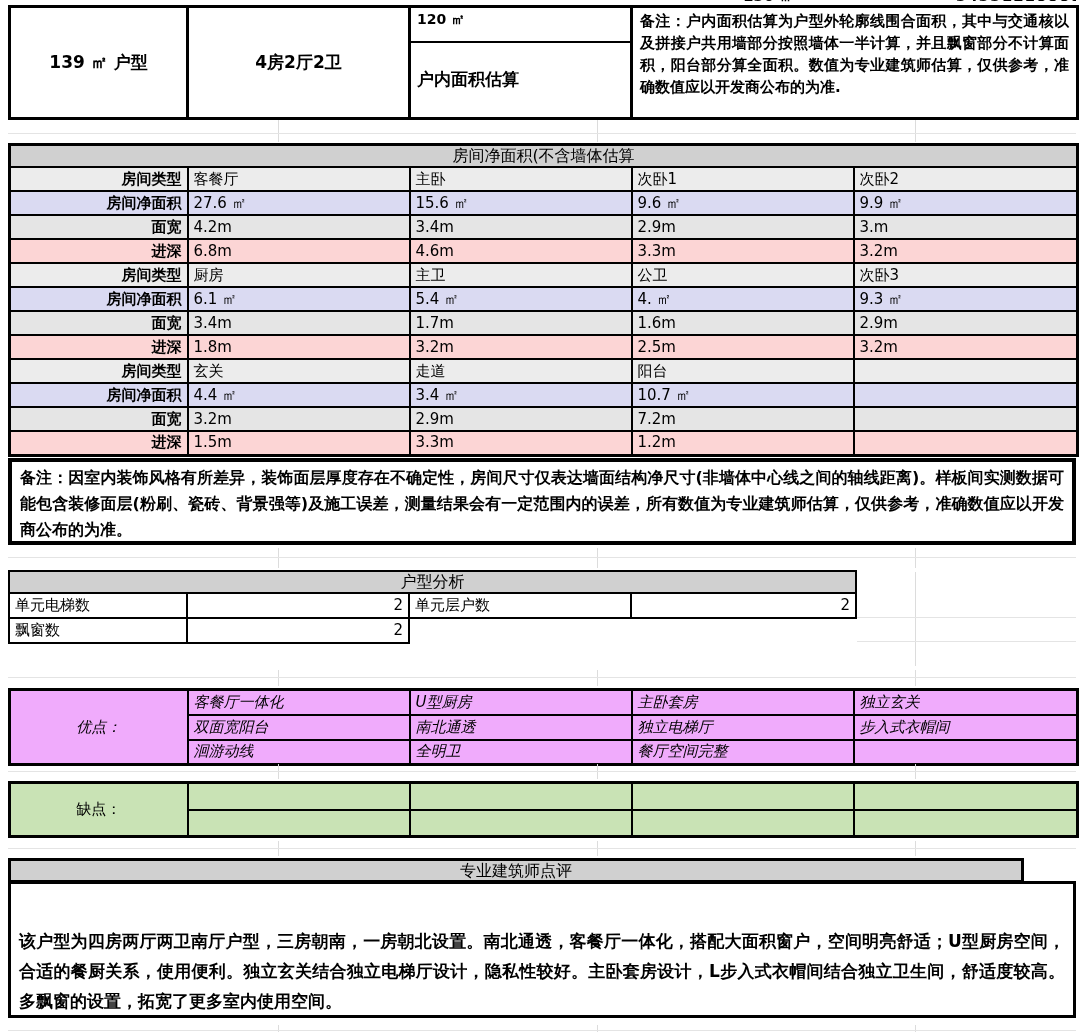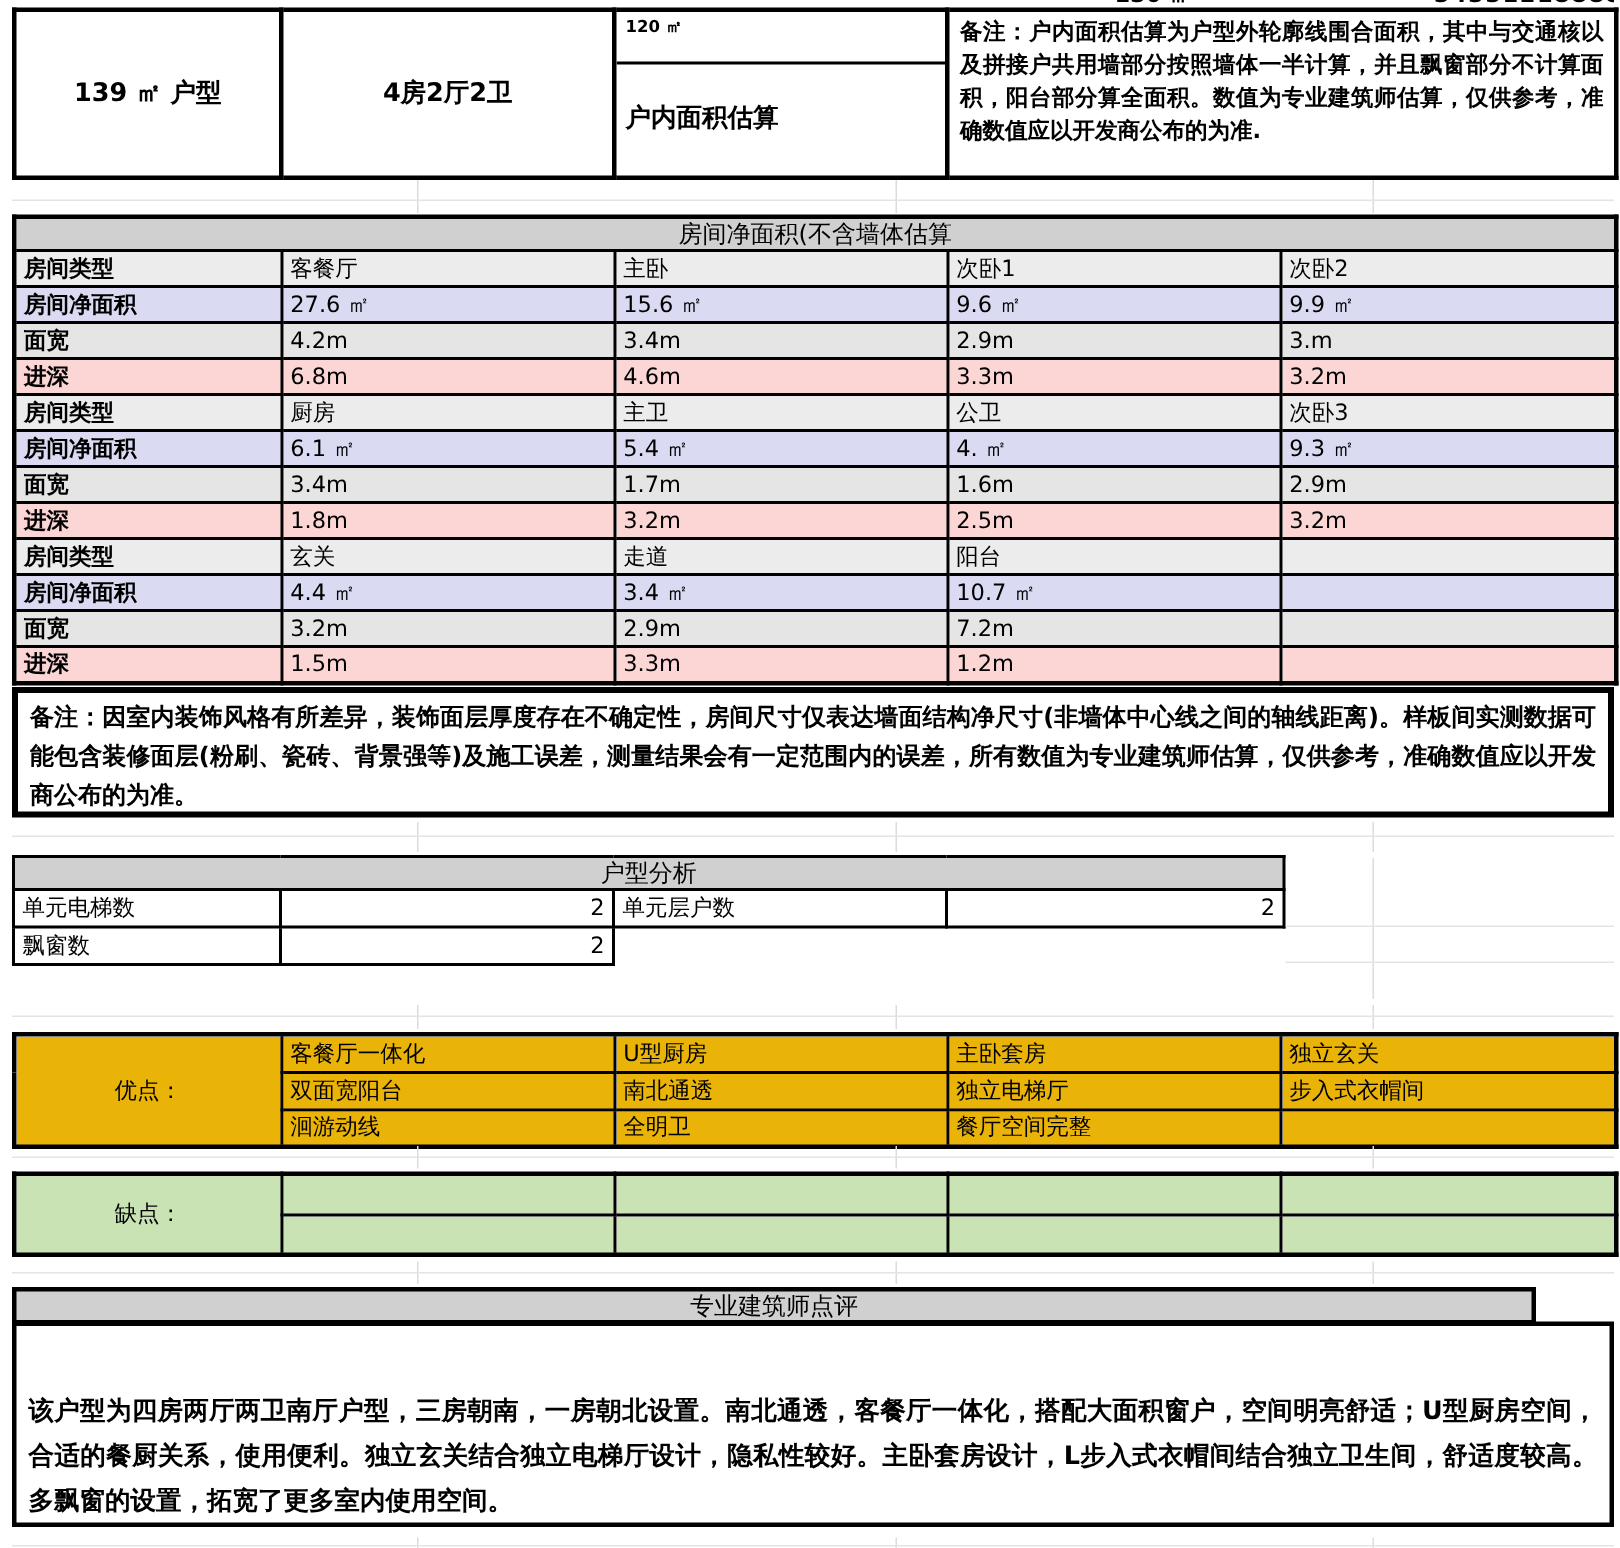--- a/index.html
+++ b/index.html
@@ -10,51 +10,51 @@
   .abs{position:absolute;box-sizing:border-box;}
   table{border-collapse:collapse;table-layout:fixed;}
   td{border:2px solid #000;padding:0 5px;font-size:15px;line-height:1.25;
      overflow:hidden;white-space:nowrap;vertical-align:middle;box-sizing:border-box;}
   .bordered{border:3px solid #000;}
   
   #top-table{left:8px;top:5px;width:1068px;height:111px;}
   #top-table td{border:3px solid #000;}
   .c-center{text-align:center;font-weight:700;font-size:17px;}
   #cell-area{padding:0;vertical-align:top;}
-  .area-top{height:27px;border-bottom:2px solid #000;padding:3px 6px;font-weight:600;font-size:11px;}
+  .area-top{height:27px;border-bottom:2px solid #000;padding:3px 6px;font-weight:600;font-size:14px;}
   .area-bottom{height:74px;display:flex;align-items:center;padding:0 6px;font-weight:700;font-size:17px;}
   .note-cell{white-space:normal !important;font-weight:700;font-size:15px;line-height:22px;
      text-align:justify;padding:2px 7px !important;vertical-align:top;}
   
   .frag{position:absolute;top:0;overflow:hidden;}
   .frag span{display:block;font-size:15px;font-weight:700;transform:translateY(-13px);}
   
   #room-table{left:8px;top:143px;width:1068px;}
   #room-table tr{height:24px;}
   #room-table tr.ttl-row{height:20px;}
   td.ttl{background:#d0d0d0;text-align:center;font-size:16px;}
-  td.lbl{text-align:left;font-weight:700;}
+  td.lbl{text-align:right;font-weight:700;}
   tr.r-type td{background:#ececec;}
   tr.r-area td{background:#dadaf2;}
   tr.r-width td{background:#e5e5e5;}
   tr.r-depth td{background:#fcd5d5;}
   tr.r-type td:not(.lbl){font-weight:400;}
   
   #note-box{left:8px;top:458px;width:1068px;height:87px;border:4px solid #000000;
      font-size:16px;font-weight:600;line-height:26px;padding:3px 8px;text-align:justify;}
   
   #analysis-table{left:8px;top:570px;width:847px;}
   #analysis-table tr{height:25px;}
   #analysis-table tr.ttl-row{height:22px;}
   td.aval{text-align:right;}
   td.nob{border:none;background:transparent;}
   
   #pros-table{left:8px;top:688px;width:1068px;}
   #pros-table tr{height:25px;}
-  #pros-table td{background:#eab308;}
+  #pros-table td{background:#f0abfc;font-style:italic;}
   #cons-table{left:8px;top:781px;width:1068px;}
   #cons-table tr{height:27px;}
   #cons-table td{background:#c9e3b5;}
   td.biglbl{text-align:center;font-size:15px;}
   
   #review-header{left:8px;top:858px;width:1016px;height:25px;border:3px solid #000;
      background:#d0d0d0;text-align:center;font-size:16px;line-height:20px;}
   #review-body{left:8px;top:881px;width:1068px;height:137px;border:3px solid #000;
      font-size:17px;font-weight:600;line-height:30px;padding:42px 8px 0 8px;text-align:justify;}
   

